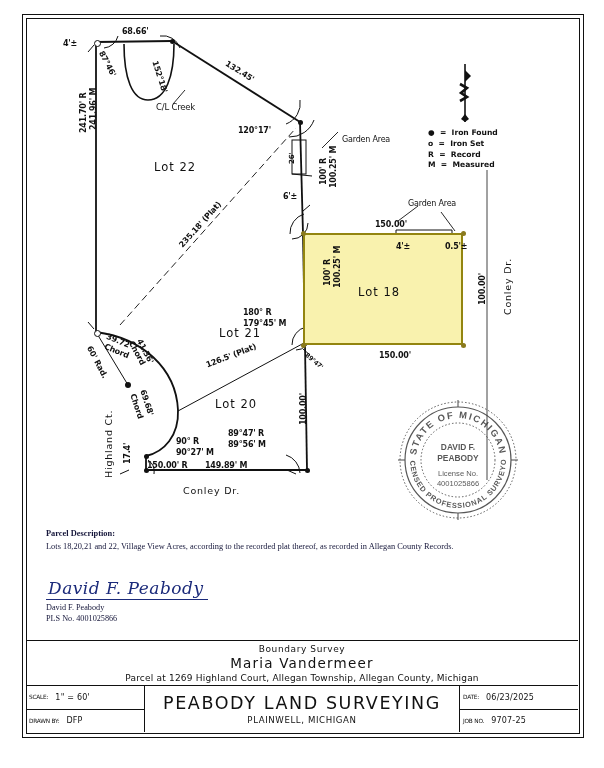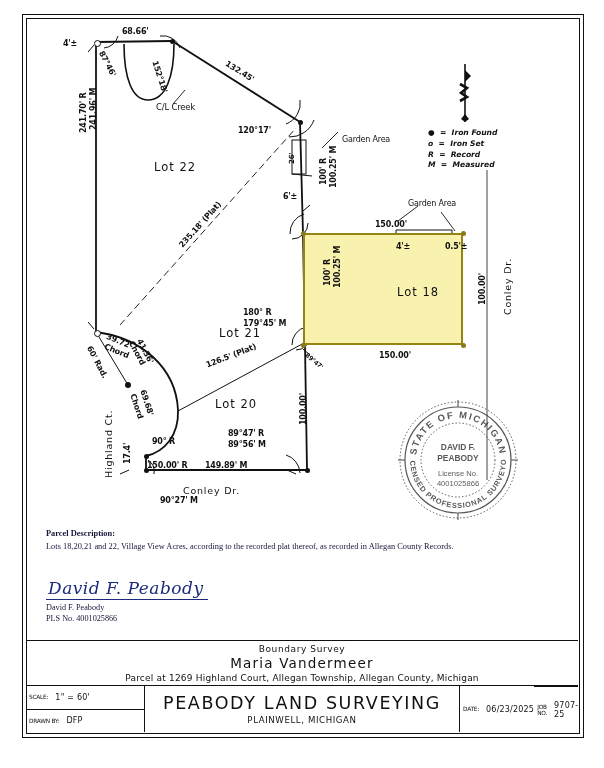--- a/index.html
+++ b/index.html
@@ -49,21 +49,21 @@
   
   #titleblock{position:absolute;left:26px;top:640px;width:552px;border-top:1.4px solid #111;}
   #tb-top{text-align:center;padding:3px 0 2px;}
   #tb-top .l1{font-size:9px;letter-spacing:.6px;}
   #tb-top .l2{font-size:13.5px;letter-spacing:1.2px;margin-top:1px;}
   #tb-top .l3{font-size:9px;letter-spacing:.2px;margin-top:2px;}
   #tb-grid{display:flex;border-top:1.4px solid #111;height:46px;}
   #tb-left{width:118px;border-right:1.4px solid #111;display:flex;flex-direction:column;}
   #tb-mid{flex:1;border-right:1.4px solid #111;display:flex;flex-direction:column;
           align-items:center;justify-content:center;}
-  #tb-right{width:118px;display:flex;flex-direction:row;}
+  #tb-right{width:118px;display:flex;flex-direction:column;}
   .tb-cell{flex:1;display:flex;align-items:center;position:relative;padding-left:3px;}
   .tb-cell + .tb-cell{border-top:1.4px solid #111;}
   .tb-k{font-size:5.8px;letter-spacing:-.2px;}
   .tb-v{font-size:8px;margin-left:7px;letter-spacing:.2px;}
   #tb-company{font-size:17.5px;letter-spacing:1.6px;}
   #tb-city{font-size:8.6px;letter-spacing:.6px;margin-top:2px;text-align:center;}
 </style>
 </head>
 <body>
 
@@ -72,21 +72,21 @@
   <div class="frame"></div>
   <div class="inner-line"></div>
 
   <svg id="north-arrow" style="position:absolute;left:452px;top:62px;width:26px;height:62px;">
     <line x1="13" y1="2" x2="13" y2="60" stroke="#111" stroke-width="1.6"></line>
     <path d="M13 8 L19 14 L13 20 Z" fill="#111"></path>
     <path d="M8 22 L15 26 L9 31 L15 35 L8 39" fill="none" stroke="#111" stroke-width="2.6"></path>
     <path d="M13 52 L17 57 L13 60 L9 57 Z" fill="#111"></path>
   </svg>
 
-  <div id="legend" style="left:428px;top:128px;font-style:italic;">●  =  Iron Found
+  <div id="legend" style="left:428px;top:128px;">●  =  Iron Found
 o  =  Iron Set
 R  =  Record
 M  =  Measured</div>
 
   <svg style="position:absolute;left:0;top:0;width:604px;height:768px;">
 
     <line x1="96" y1="42" x2="96" y2="332" stroke="#111" stroke-width="1.8"></line>
 
     <line x1="96" y1="42" x2="172" y2="41" stroke="#111" stroke-width="1.8"></line>
 
@@ -160,21 +160,21 @@
   <div class="mon" style="left:172px;top:41px;"></div>
   <div class="mon" style="left:300px;top:122px;"></div>
   <div class="mon open" style="left:96px;top:332px;"></div>
   <div class="mon" style="left:146px;top:456px;"></div>
   <div class="mon" style="left:146px;top:470px;"></div>
   <div class="mon" style="left:307px;top:470px;"></div>
 
   <div class="lbl lot" style="left:154px;top:162px;">Lot 22</div>
   <div class="lbl lot" style="left:219px;top:284px;margin-top:44px;">Lot 21</div>
   <div class="lbl lot" style="left:215px;top:399px;">Lot 20</div>
-  <div class="lbl lot" style="left:358px;top:287px;margin-left:39px;">Lot 18</div>
+  <div class="lbl lot" style="left:358px;top:287px;">Lot 18</div>
 
   <div class="lbl" style="left:183px;top:486px;font-size:9.5px;font-weight:400;letter-spacing:.8px;">Conley Dr.</div>
   <div class="lbl rot90" style="left:503px;top:315px;font-size:9.5px;font-weight:400;letter-spacing:.8px;">Conley Dr.</div>
   <div class="lbl rot90" style="left:104px;top:478px;font-size:9.5px;font-weight:400;letter-spacing:.8px;">Highland Ct.</div>
 
   <div class="lbl" style="left:156px;top:103px;font-size:8.5px;font-weight:400;">C/L Creek</div>
   <div class="lbl" style="left:342px;top:136px;font-size:8px;font-weight:400;">Garden Area</div>
   <div class="lbl" style="left:408px;top:200px;font-size:8px;font-weight:400;">Garden Area</div>
 
   <div class="lbl" style="left:122px;top:28px;">68.66'</div>
@@ -196,22 +196,22 @@
   <div class="lbl rotd" style="left:142px;top:338px;transform:rotate(62deg);">41.36'</div>
   <div class="lbl rotd" style="left:134px;top:340px;transform:rotate(62deg);">Chord</div>
   <div class="lbl rotd" style="left:136px;top:393px;transform:rotate(72deg);">Chord</div>
   <div class="lbl rotd" style="left:146px;top:389px;transform:rotate(72deg);">69.68'</div>
   <div class="lbl rotd" style="left:92px;top:345px;transform:rotate(62deg);">60' Rad.</div>
 
   <div class="lbl rotd" style="left:205px;top:362px;transform:rotate(-21deg);">126.5' (Plat)</div>
 
   <div class="lbl" style="left:243px;top:309px;">180° R</div>
   <div class="lbl" style="left:243px;top:320px;">179°45' M</div>
-  <div class="lbl" style="left:152px;top:438px;text-align:right;">90° R</div>
-  <div class="lbl" style="left:160px;top:449px;margin-top:48px;">90°27' M</div>
+  <div class="lbl" style="left:176px;top:438px;text-align:right;">90° R</div>
+  <div class="lbl" style="left:176px;top:449px;">90°27' M</div>
   <div class="lbl rot90" style="left:124px;top:464px;">17.4'</div>
   <div class="lbl" style="left:228px;top:430px;">89°47' R</div>
   <div class="lbl" style="left:228px;top:441px;">89°56' M</div>
   <div class="lbl rotd xs" style="left:308px;top:352px;transform:rotate(40deg);">89°47'</div>
 
   <div class="lbl" style="left:147px;top:462px;">150.00' R</div>
   <div class="lbl" style="left:205px;top:462px;">149.89' M</div>
   <div class="lbl rot90" style="left:300px;top:425px;">100.00'</div>
 
   <div class="lbl rot90" style="left:330px;top:188px;">100.25' M</div>

